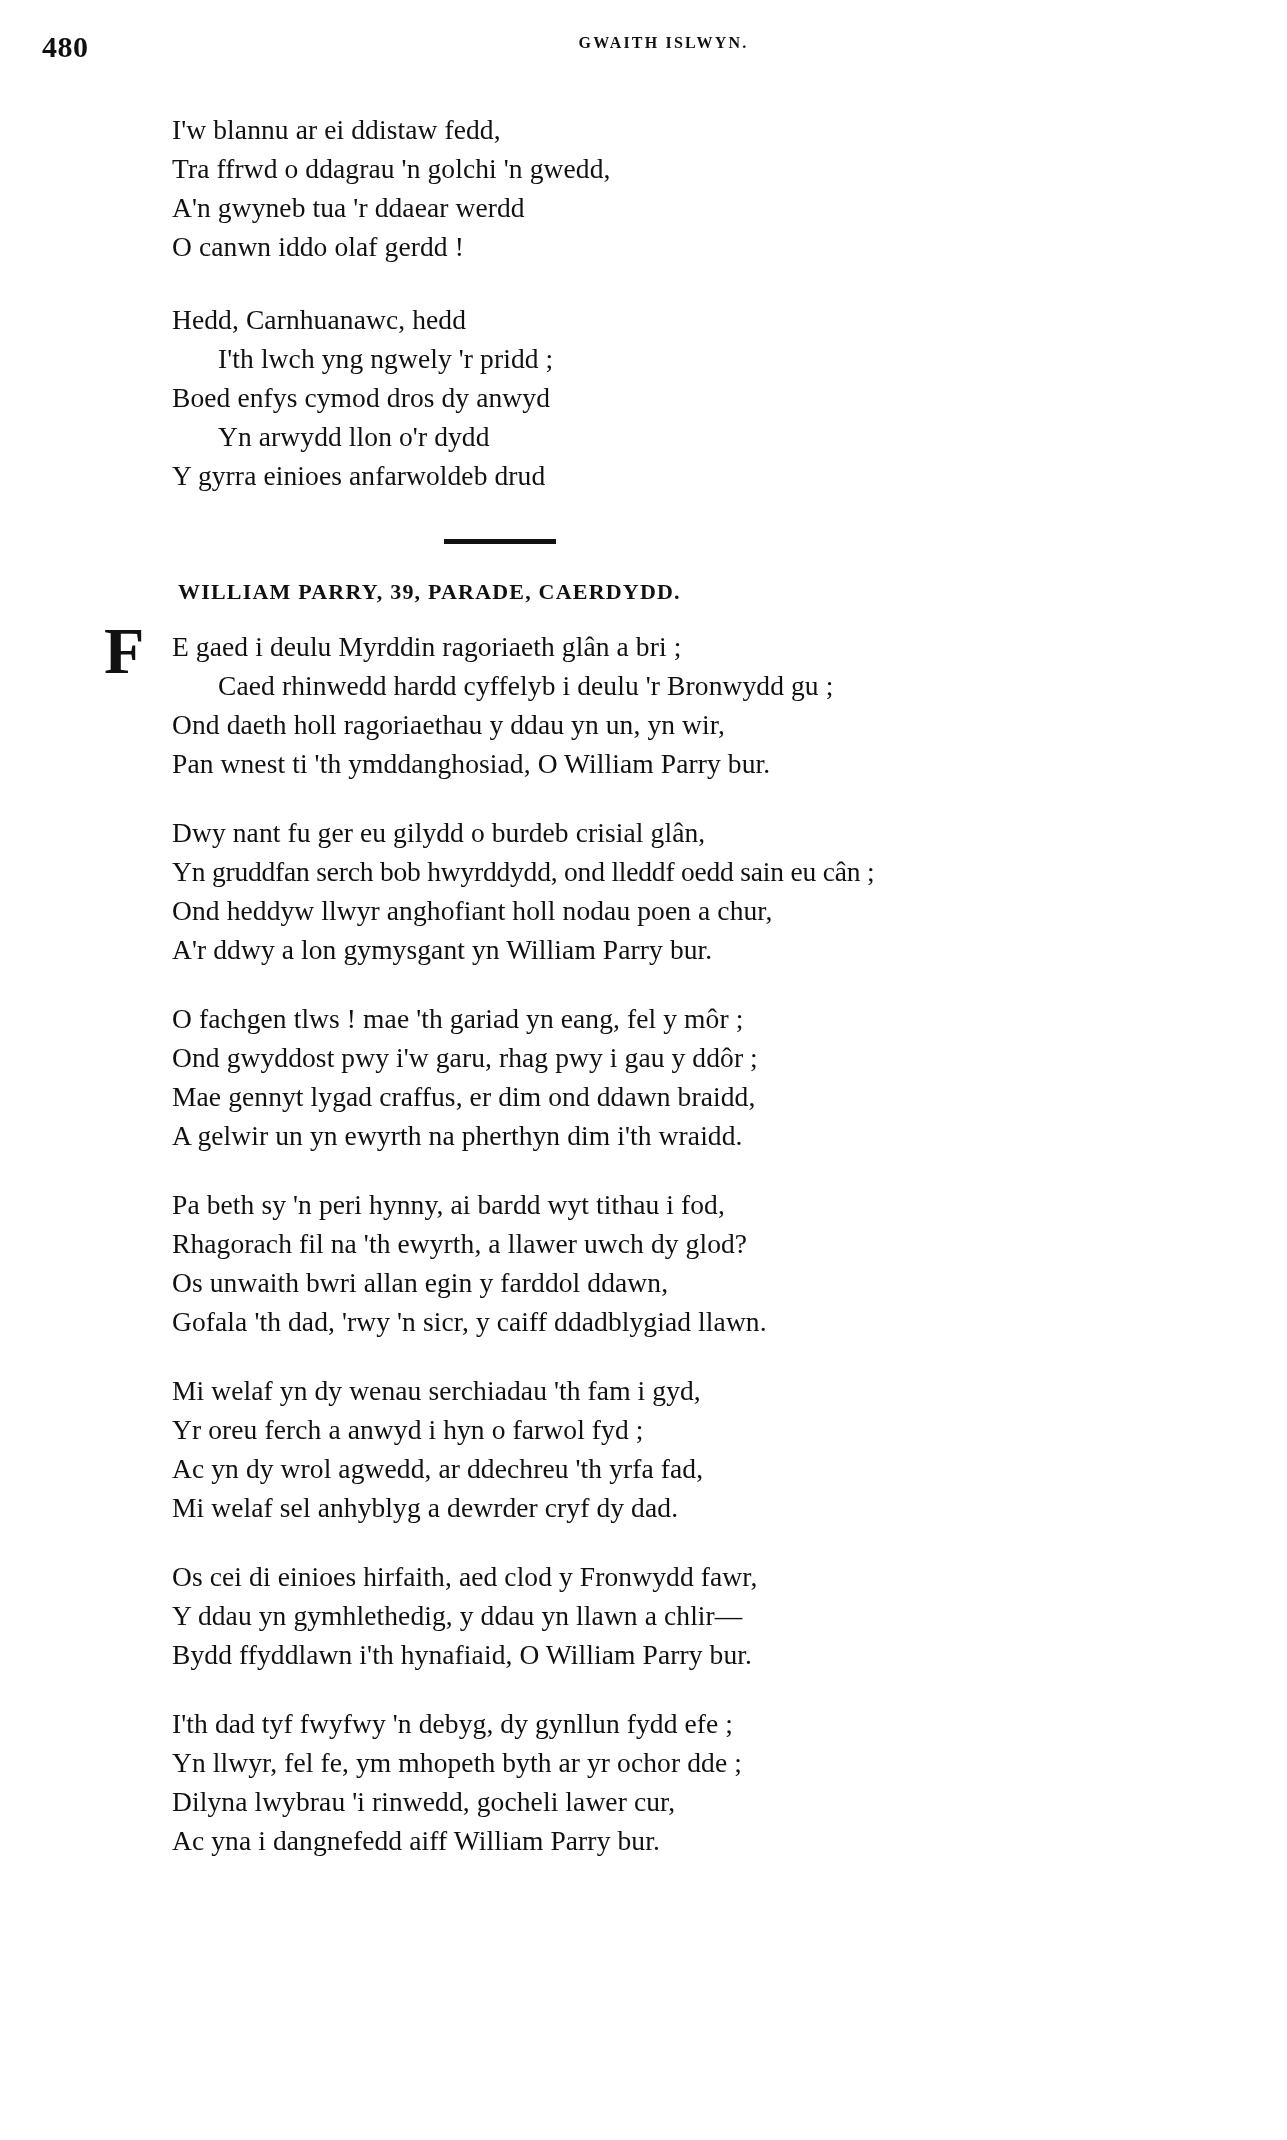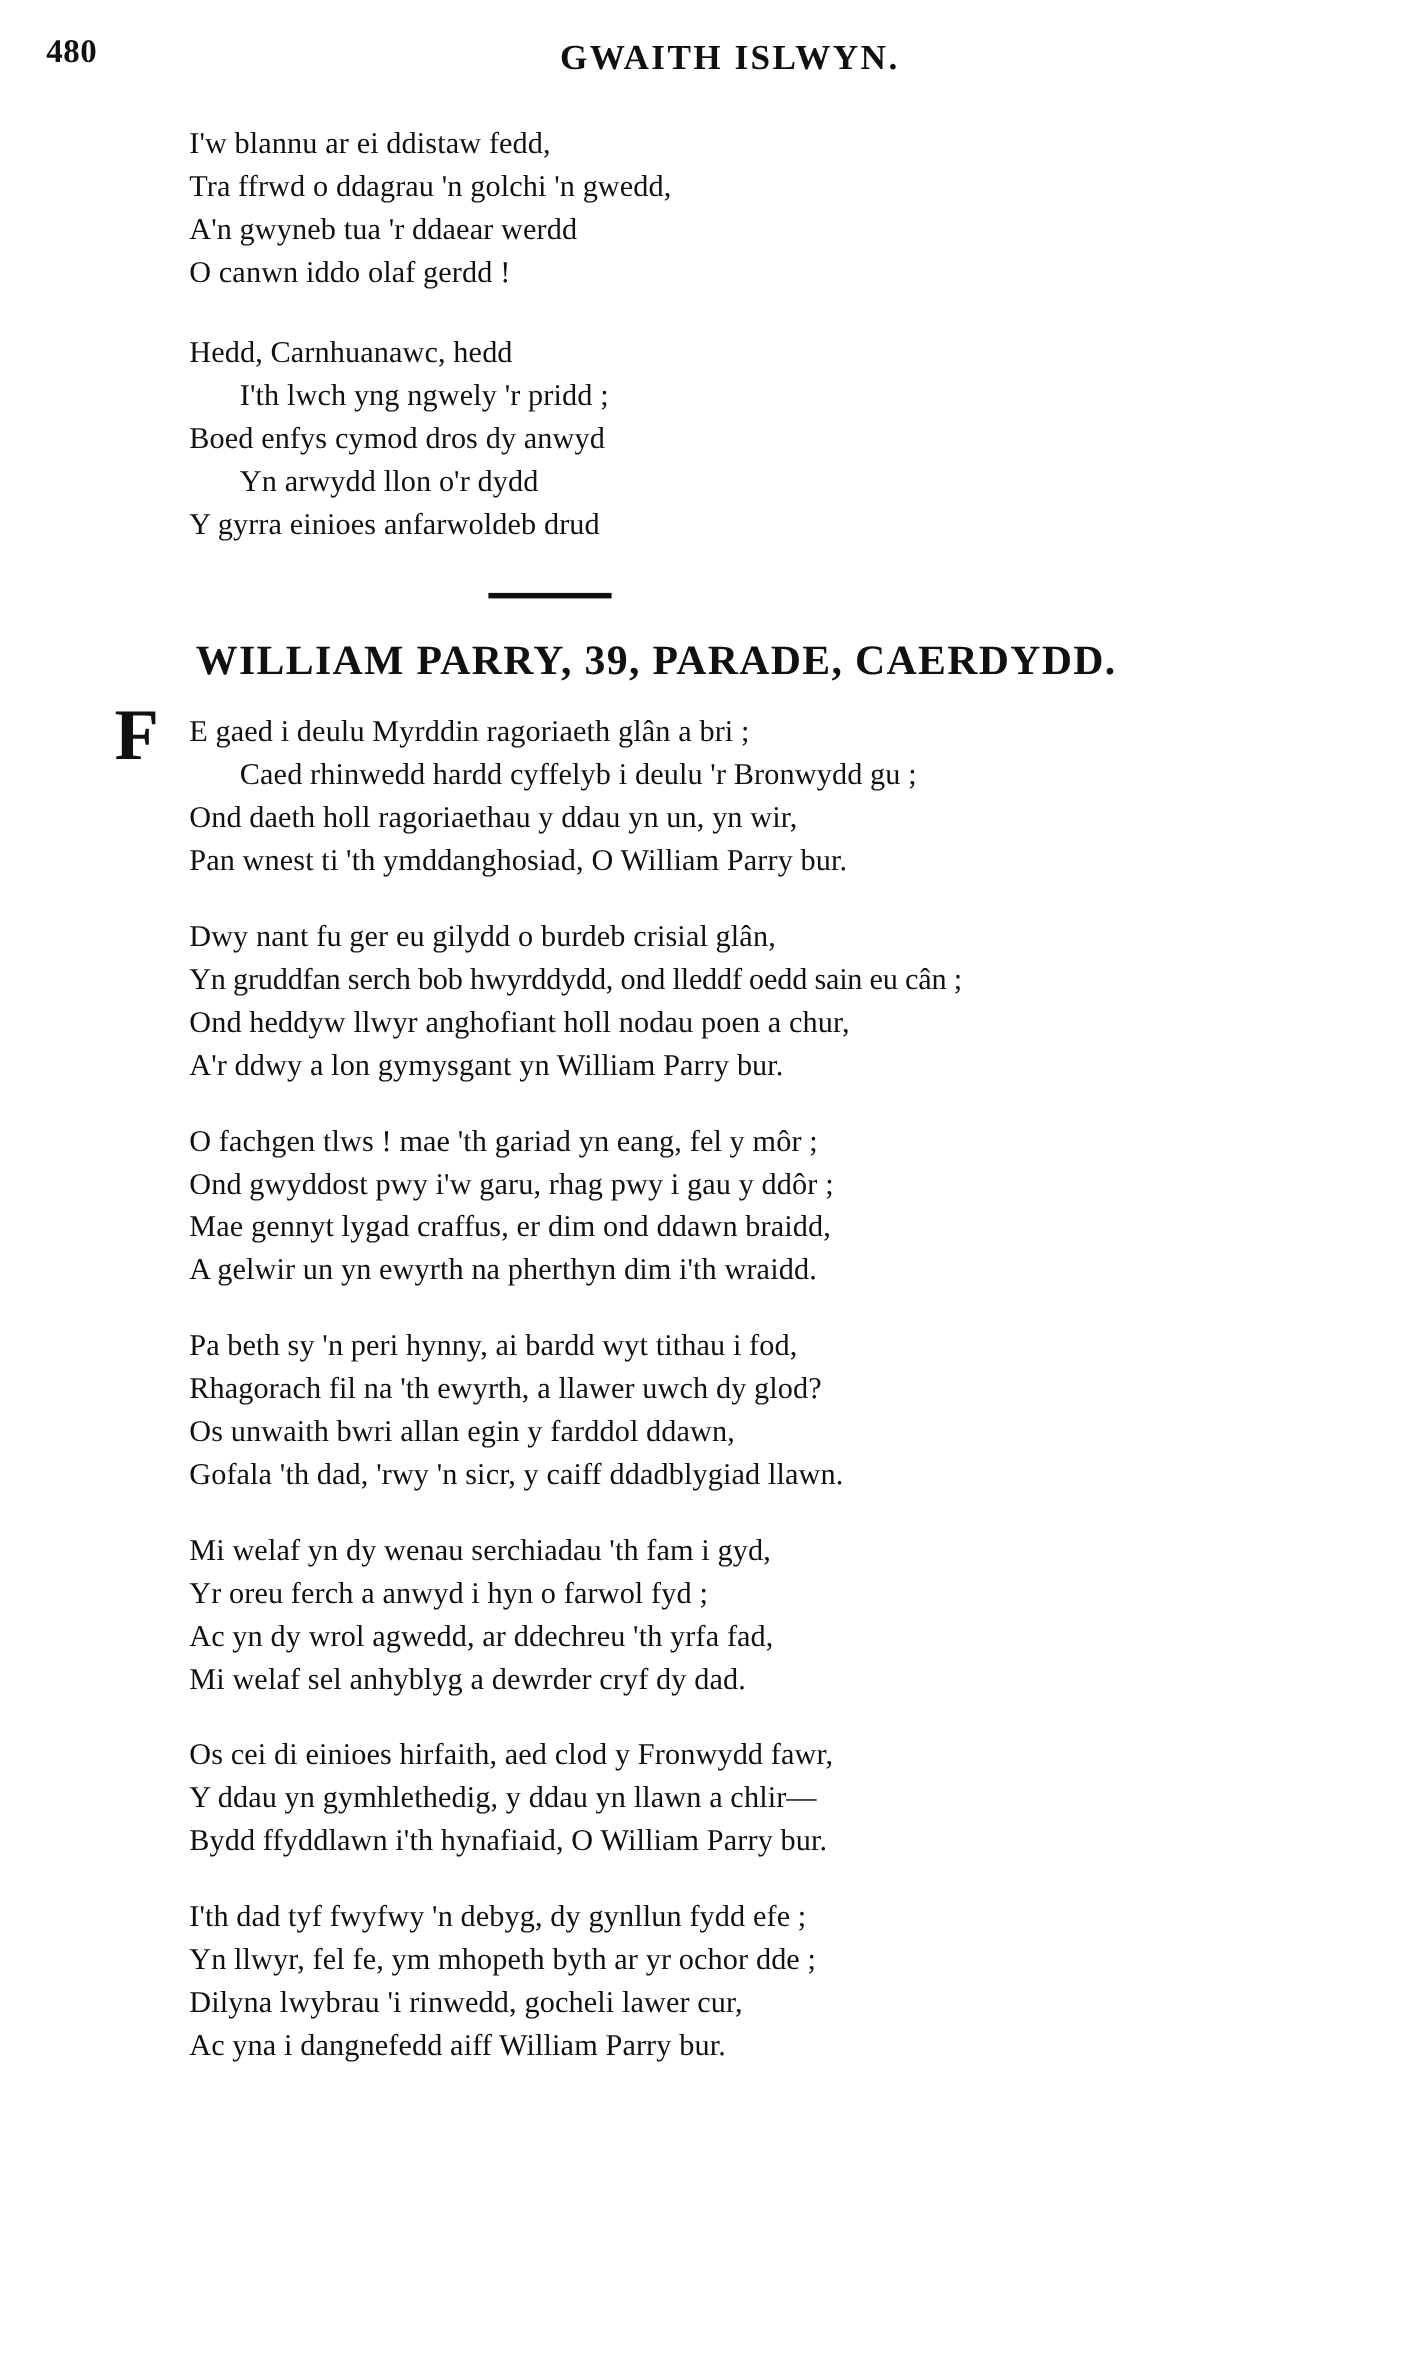--- a/index.html
+++ b/index.html
@@ -34,21 +34,21 @@
     font-size: 30px;
     font-weight: 700;
     letter-spacing: 0.5px;
   }
   .running-title {
     position: absolute;
     left: 0;
     right: 0;
     top: 34px;
     text-align: center;
-    font-size: 32px;
+    font-size: 16px;
     font-weight: 700;
     letter-spacing: 2.2px;
     padding-left: 40px;
   }
   .body-col {
     position: absolute;
     left: 172px;
     top: 110px;
     width: 1040px;
   }
@@ -69,21 +69,21 @@
   }
   .rule {
     position: absolute;
     left: 272px;
     top: 10px;
     width: 112px;
     height: 5px;
     background: #111;
   }
   .poem-title {
-    font-size: 38px;
+    font-size: 22px;
     font-weight: 700;
     letter-spacing: 1.2px;
     text-align: left;
     margin: 0 0 22px 0;
     padding-left: 6px;
     white-space: pre;
   }
   .poem-col {
     position: relative;
     width: 1060px;

